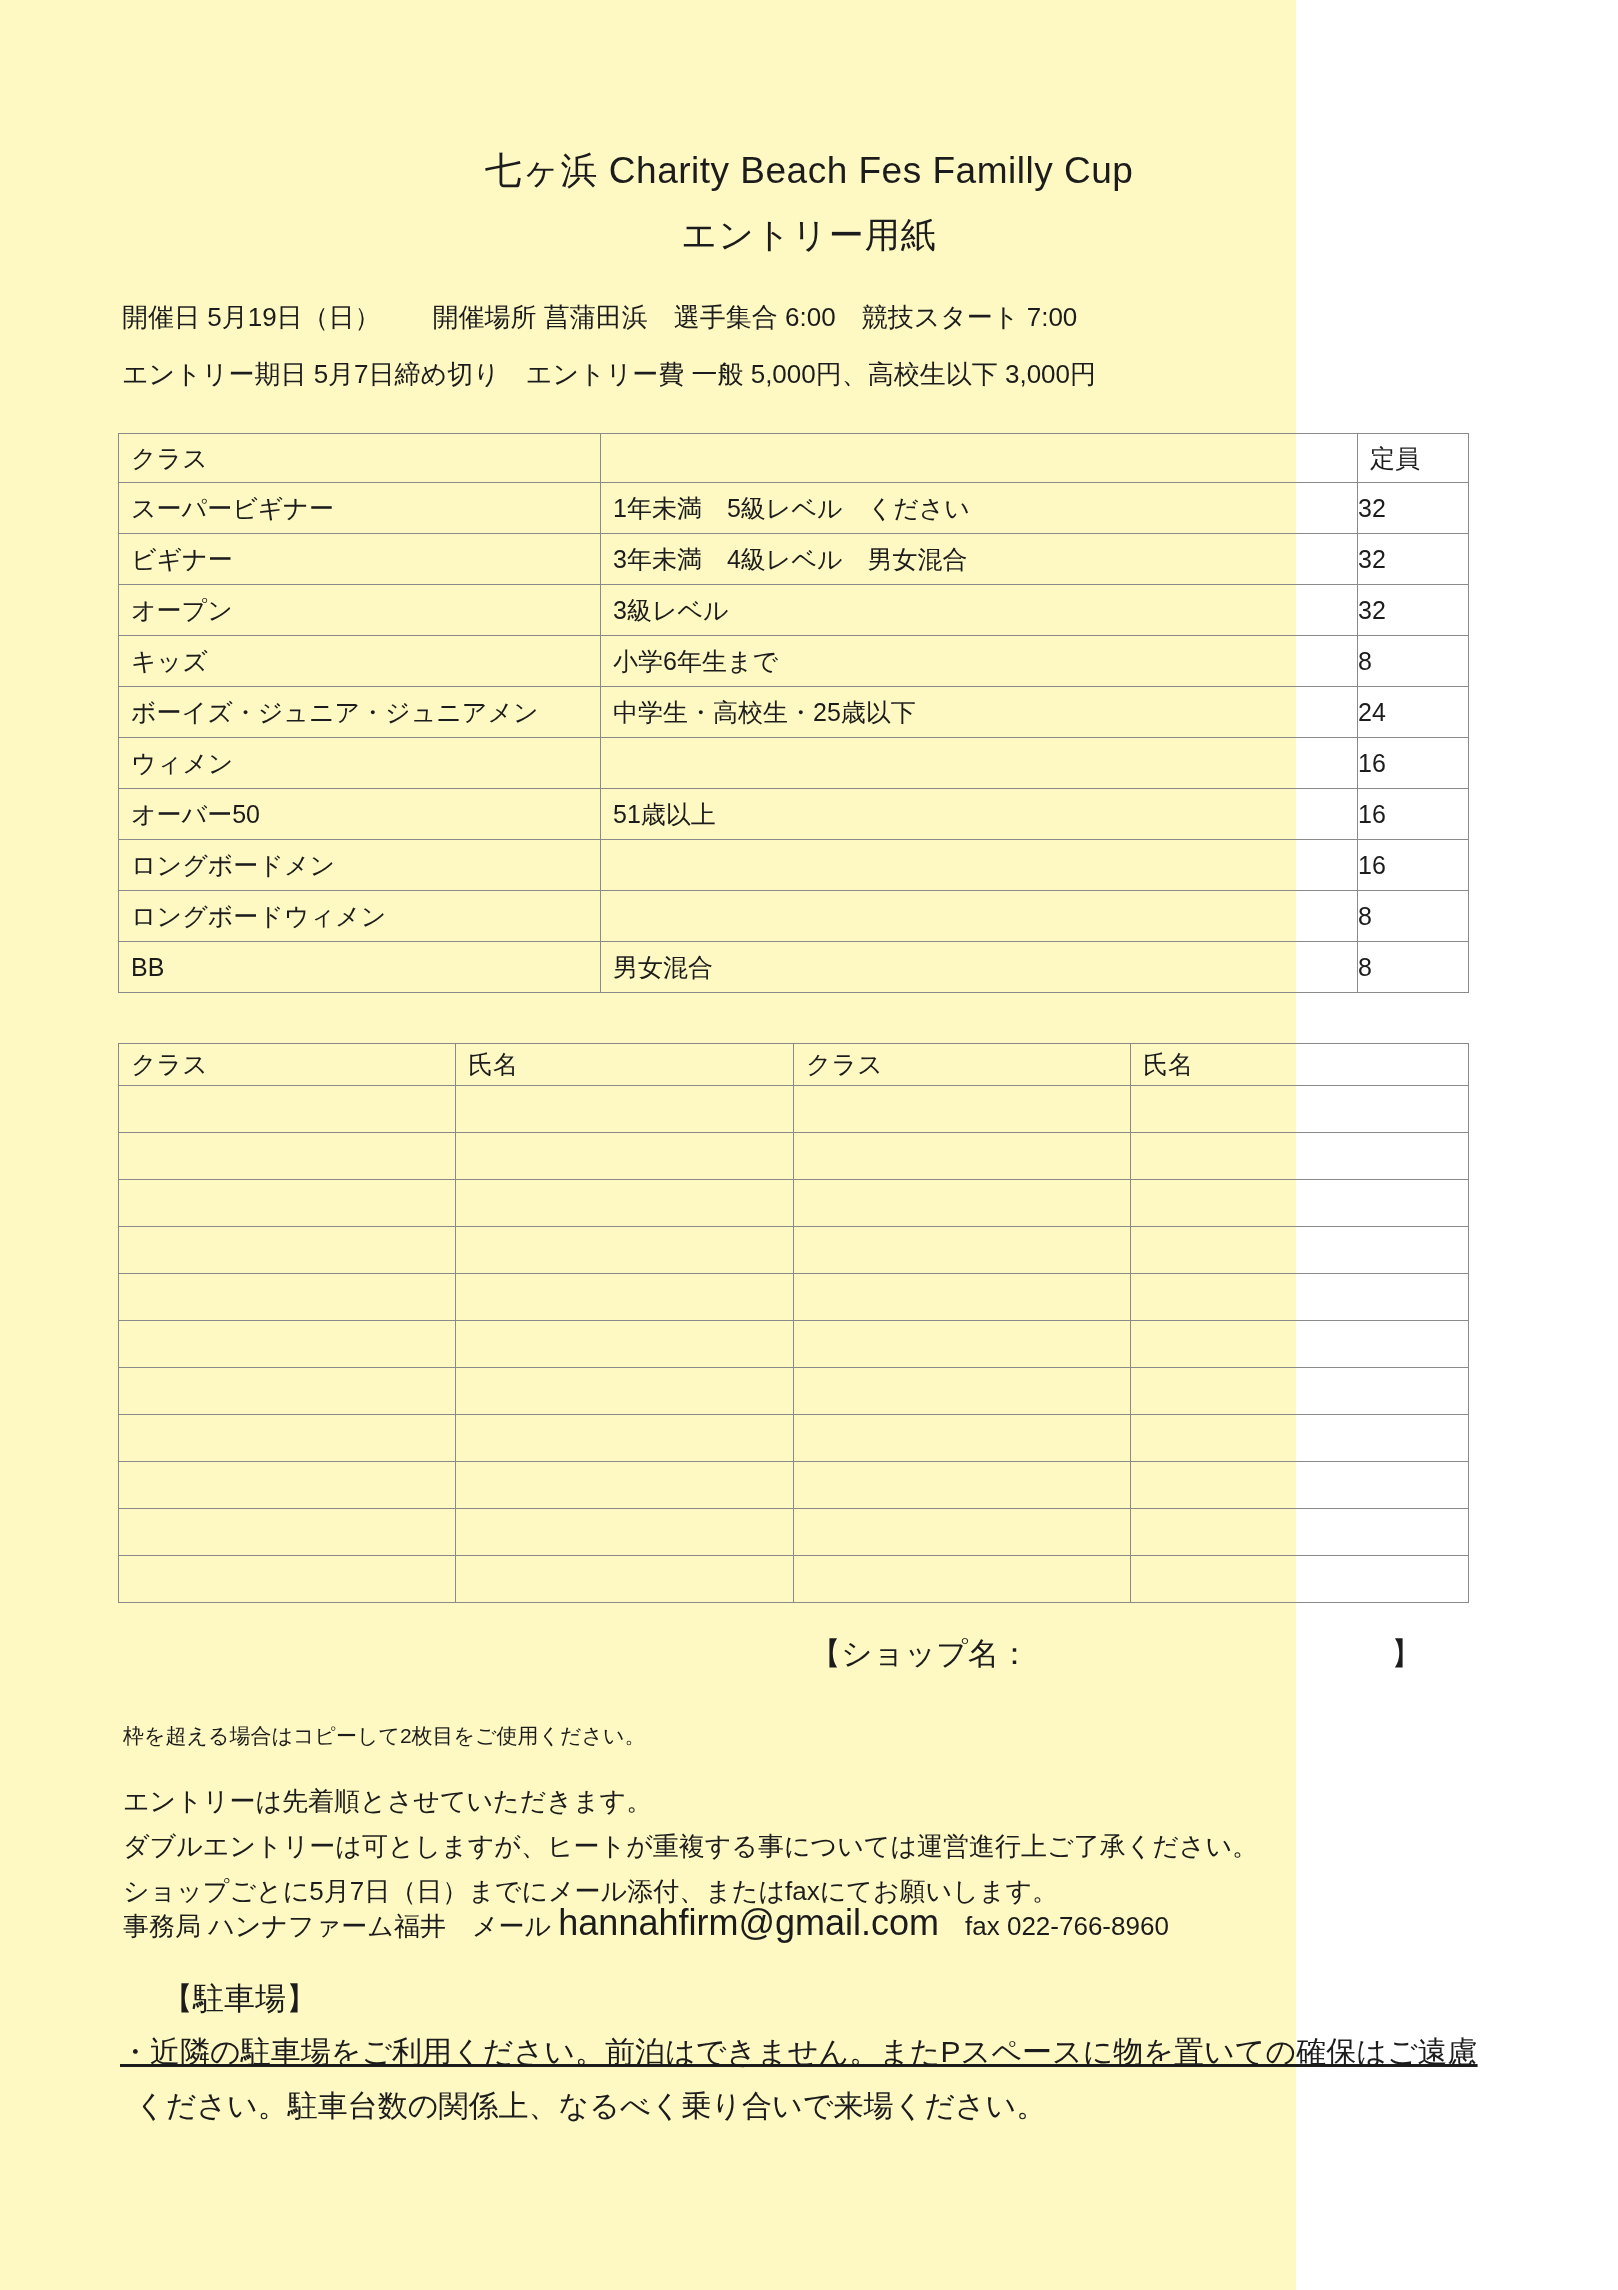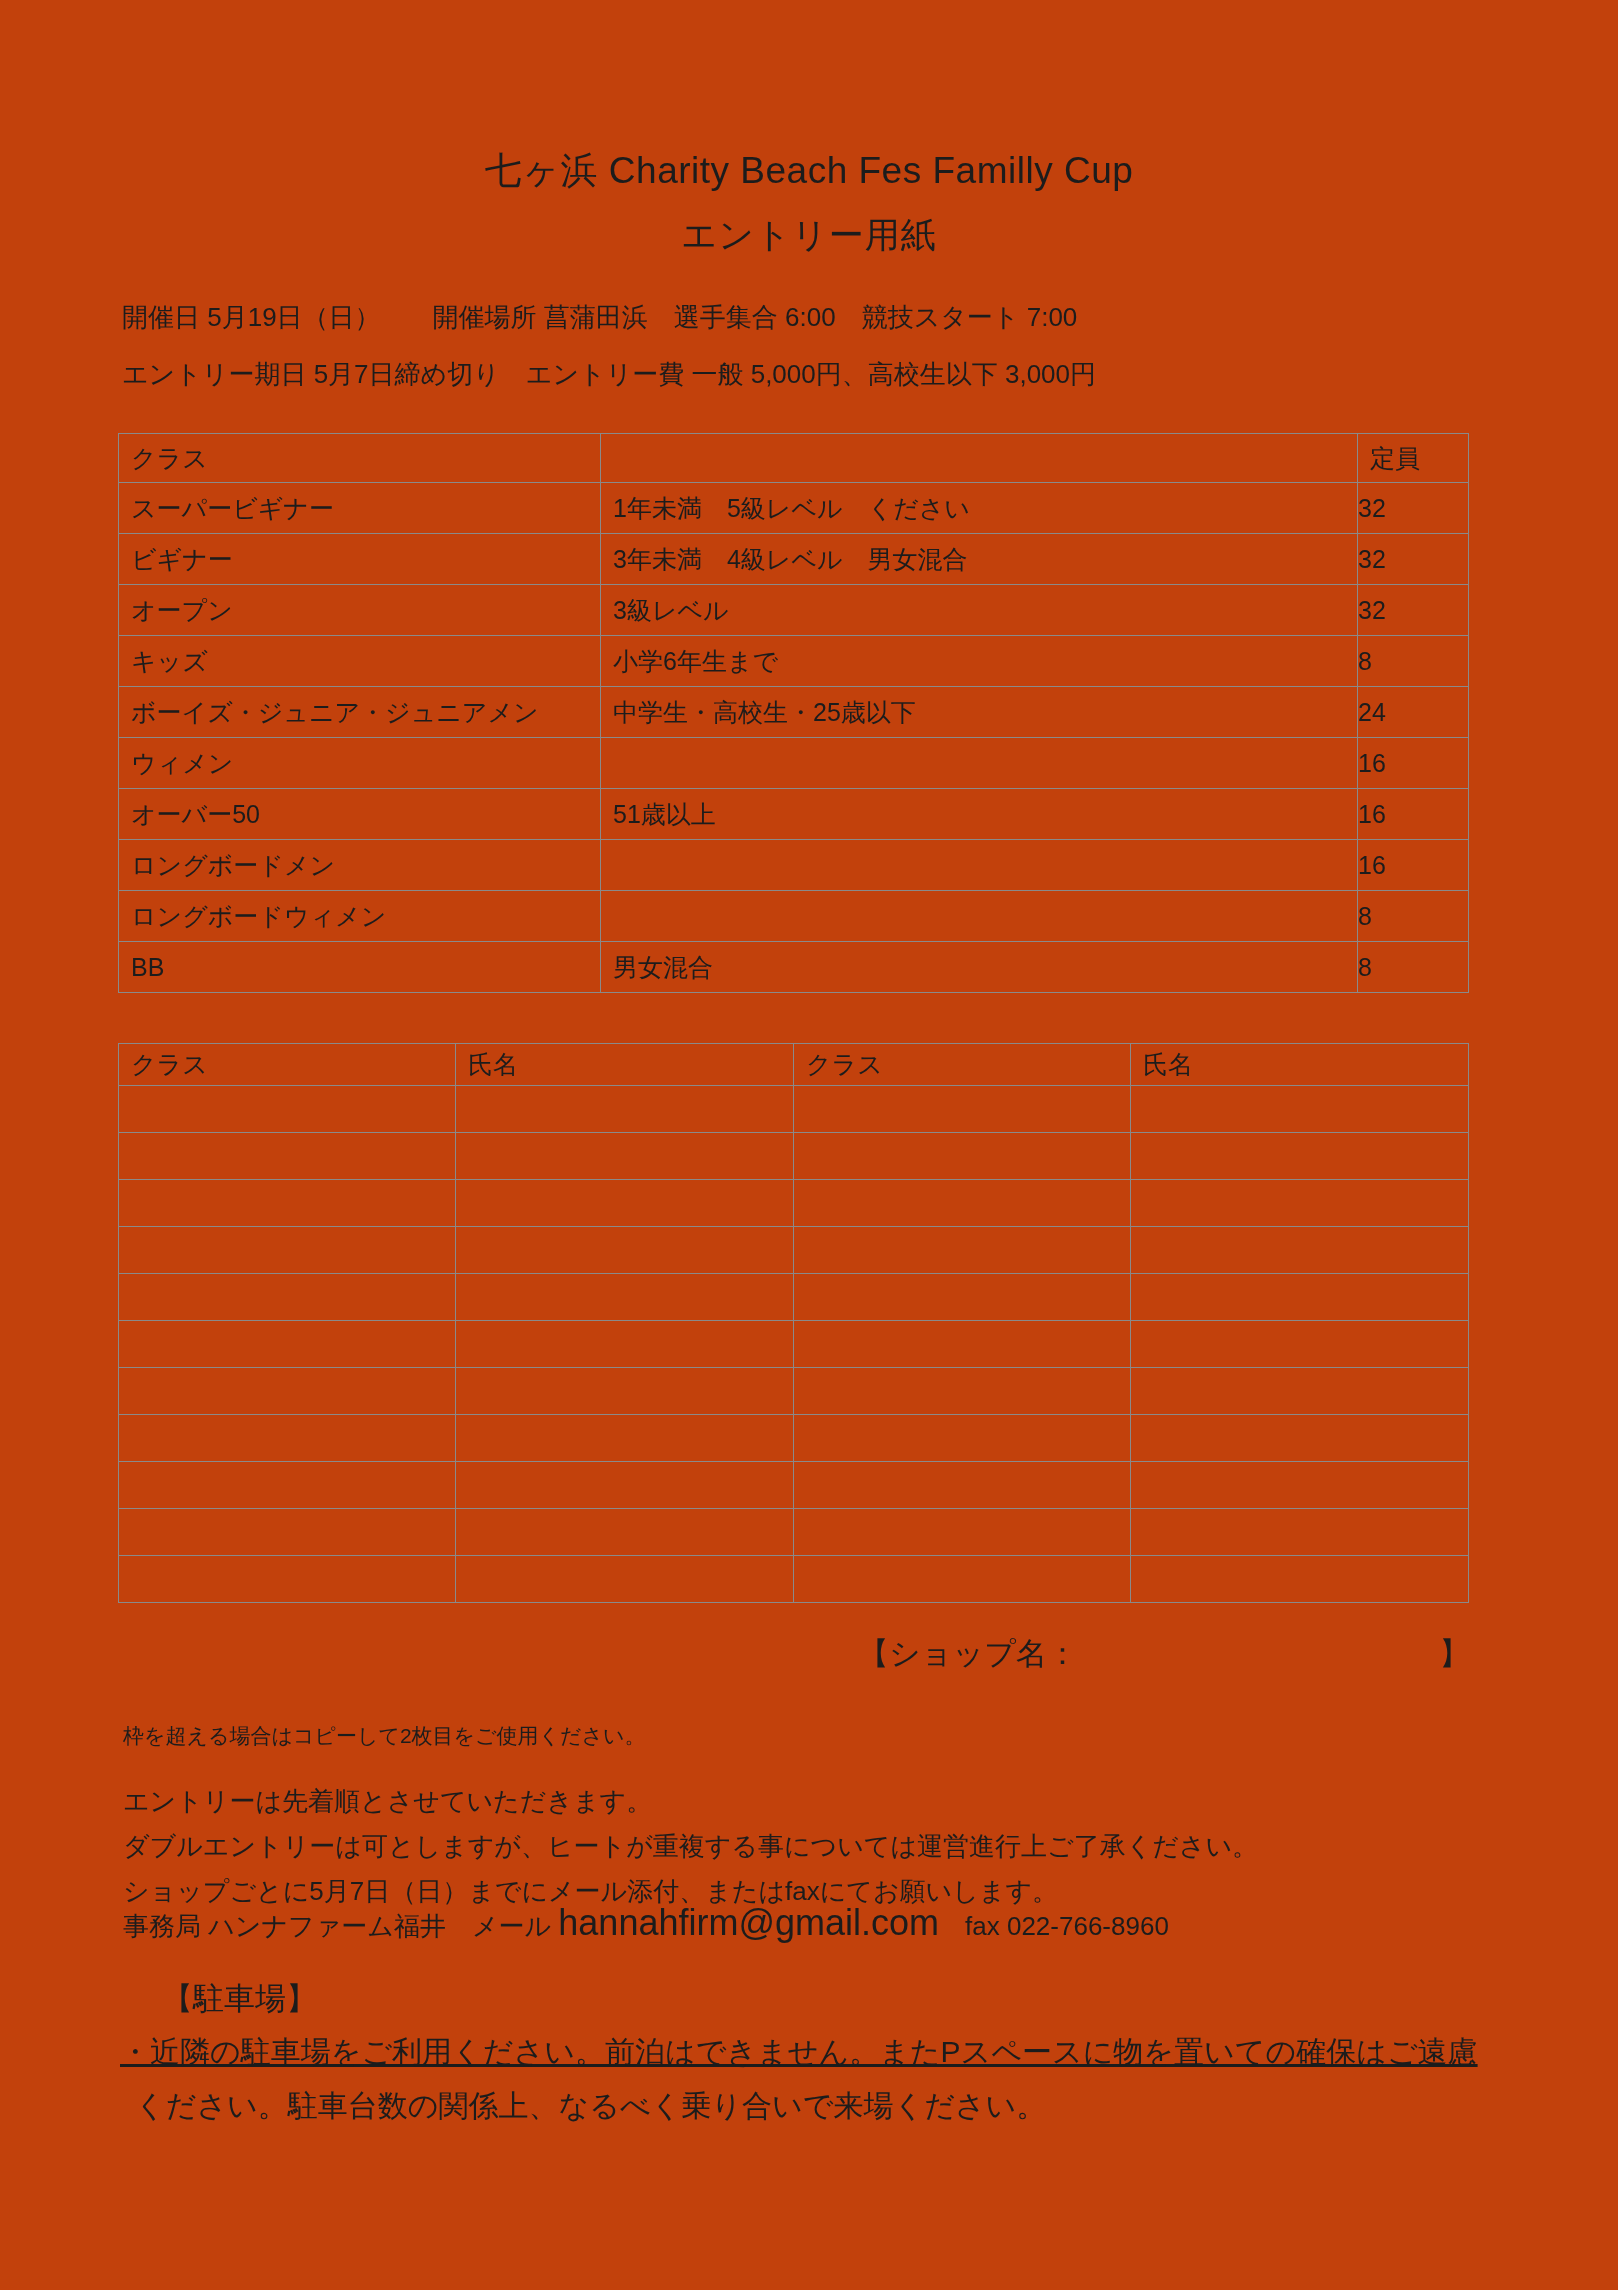--- a/index.html
+++ b/index.html
@@ -4,21 +4,21 @@
 <style>
   * { margin:0; padding:0; box-sizing:border-box; }
   html,body { background:#ffffff; }
   body {
     width:1618px; height:2290px;
     font-family:"Liberation Sans","DejaVu Sans",sans-serif;
     color:#1c1c1c;
     position:relative;
     overflow:hidden;
   }
-  .page { position:absolute; left:0; top:0; width:1618px; height:2290px; background:#c2410c; }
+  .page { position:absolute; left:0; top:0; width:1296px; height:2290px; background:#fef9c3; }
 
   .title-block { position:absolute; left:0; top:146px; width:1618px; text-align:center; }
   .title-line1 { font-size:37px; letter-spacing:0.5px; }
   .title-line2 { font-size:35px; margin-top:16px; letter-spacing:1px; }
 
   .info-block { position:absolute; left:122px; top:297px; font-size:26px; }
   .info-line { height:57px; line-height:40px; white-space:pre; }
 
   table { border-collapse:collapse; table-layout:fixed; }
   th, td {
@@ -35,21 +35,21 @@
   .class-table { position:absolute; left:118px; top:433px; width:1350px; }
   .class-table thead tr { height:49px; }
   .class-table tbody tr { height:51px; }
   .class-table .capacity { text-align:left; padding:0 10px 0 0; }
 
   .entry-table { position:absolute; left:118px; top:1043px; width:1350px; }
   .entry-table thead tr { height:42px; }
   .entry-table tbody tr { height:47px; }
 
   .shop-line {
-    position:absolute; left:858px; top:1633px; width:612px;
+    position:absolute; left:810px; top:1633px; width:612px;
     display:flex; justify-content:space-between; align-items:baseline;
     font-size:31px;
   }
 
   .copy-note { position:absolute; left:123px; top:1722px; font-size:21px; }
 
   .notes-block { position:absolute; left:123px; top:1782px; font-size:26px; }
   .notes-block .note-line { height:45px; line-height:38px; white-space:pre; }
 
   .office-line {

